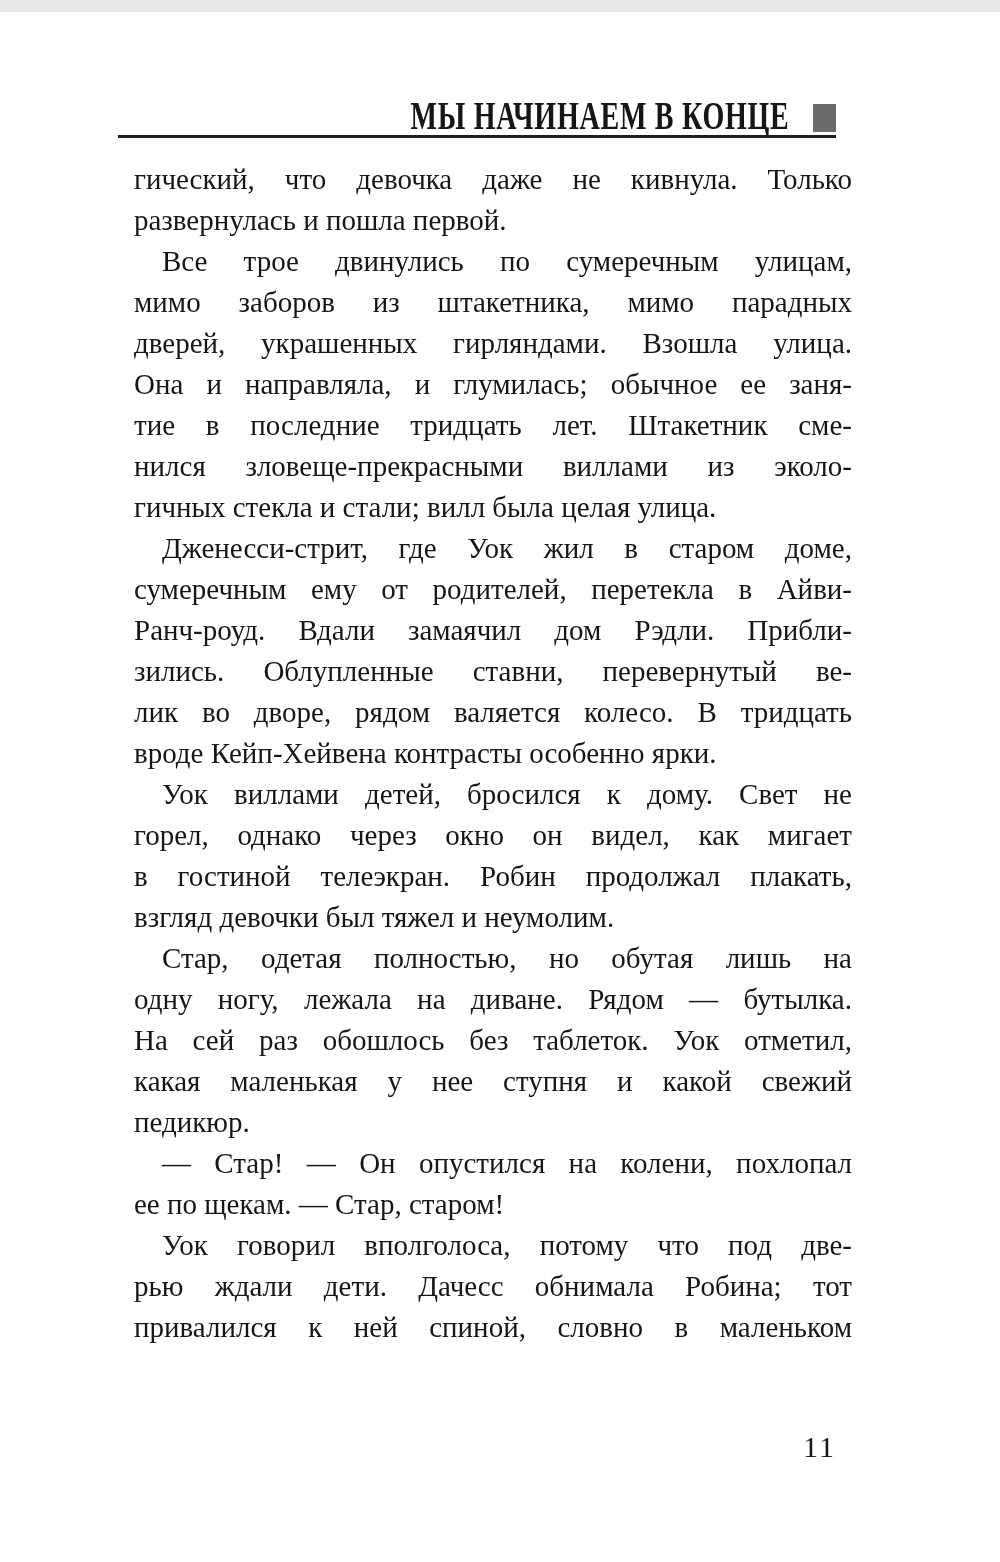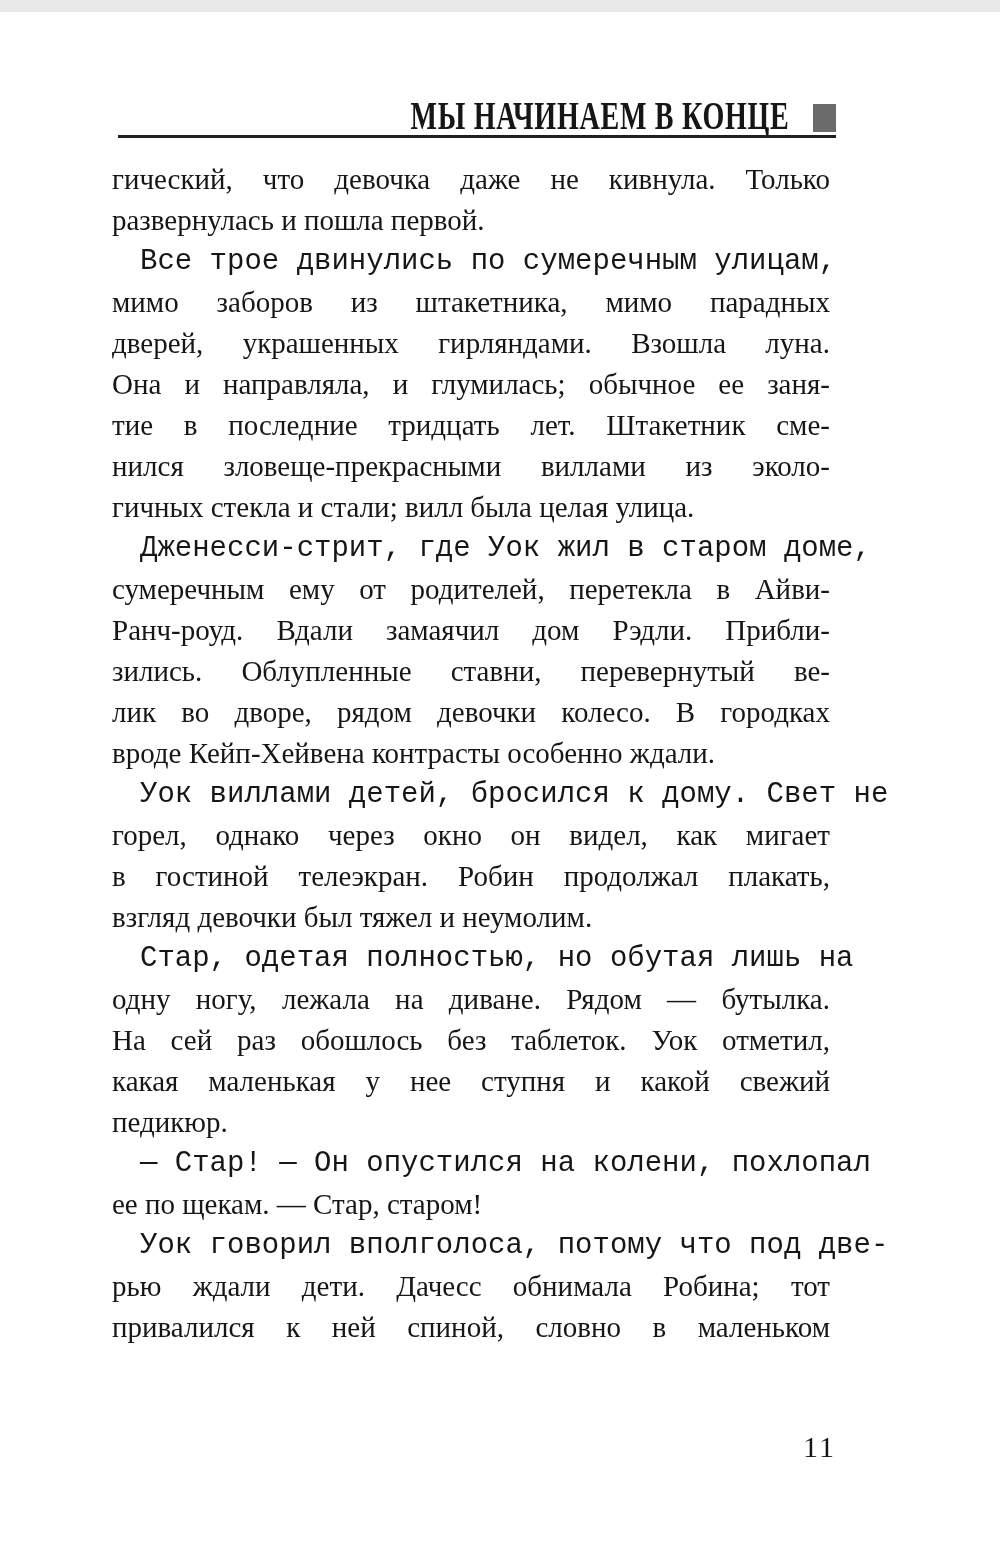--- a/index.html
+++ b/index.html
@@ -38,38 +38,37 @@
   }
   .rule{
     position:absolute;
     left:118px;top:123px;
     width:718px;height:3px;
     background:var(--rule);
   }
   
   .text-block{
     position:absolute;
-    left:112px;top:147px;
+    left:134px;top:147px;
     width:718px;
     font-size:29px;
   }
   .line{
     height:41px;
     line-height:41px;
     text-align:justify;
     text-align-last:justify;
     white-space:nowrap;
   }
   .line.end{
     text-align:center;
     text-align-last:left;
   }
   .line.indent{
     padding-left:28px;
-    font-family:Liberation Mono, monospace;
   }
   
   .folio{
     position:absolute;
     left:118px;top:1418px;
     width:718px;
     text-align:right;
     font-size:30px;
     letter-spacing:2px;
   }
@@ -83,31 +82,31 @@
     <span class="running-title">МЫ НАЧИНАЕМ В КОНЦЕ</span>
     <span class="ornament"></span>
     <div class="rule"></div>
   </header>
 
   <main class="text-block">
       <div class="line">гический, что девочка даже не кивнула. Только</div>
       <div class="line end">развернулась и пошла первой.</div>
       <div class="line indent">Все трое двинулись по сумеречным улицам,</div>
       <div class="line">мимо заборов из штакетника, мимо парадных</div>
-      <div class="line">дверей, украшенных гирляндами. Взошла луна.</div>
+      <div class="line">дверей, украшенных гирляндами. Взошла улица.</div>
       <div class="line">Она и направляла, и глумилась; обычное ее заня-</div>
       <div class="line">тие в последние тридцать лет. Штакетник сме-</div>
       <div class="line">нился зловеще-прекрасными виллами из эколо-</div>
       <div class="line end">гичных стекла и стали; вилл была целая улица.</div>
       <div class="line indent">Дженесси-стрит, где Уок жил в старом доме,</div>
       <div class="line">сумеречным ему от родителей, перетекла в Айви-</div>
       <div class="line">Ранч-роуд. Вдали замаячил дом Рэдли. Прибли-</div>
       <div class="line">зились. Облупленные ставни, перевернутый ве-</div>
-      <div class="line">лик во дворе, рядом девочки колесо. В городках</div>
-      <div class="line end">вроде Кейп-Хейвена контрасты особенно ждали.</div>
+      <div class="line">лик во дворе, рядом валяется колесо. В тридцать</div>
+      <div class="line end">вроде Кейп-Хейвена контрасты особенно ярки.</div>
       <div class="line indent">Уок виллами детей, бросился к дому. Свет не</div>
       <div class="line">горел, однако через окно он видел, как мигает</div>
       <div class="line">в гостиной телеэкран. Робин продолжал плакать,</div>
       <div class="line end">взгляд девочки был тяжел и неумолим.</div>
       <div class="line indent">Стар, одетая полностью, но обутая лишь на</div>
       <div class="line">одну ногу, лежала на диване. Рядом — бутылка.</div>
       <div class="line">На сей раз обошлось без таблеток. Уок отметил,</div>
       <div class="line">какая маленькая у нее ступня и какой свежий</div>
       <div class="line end">педикюр.</div>
       <div class="line indent">— Стар! — Он опустился на колени, похлопал</div>

